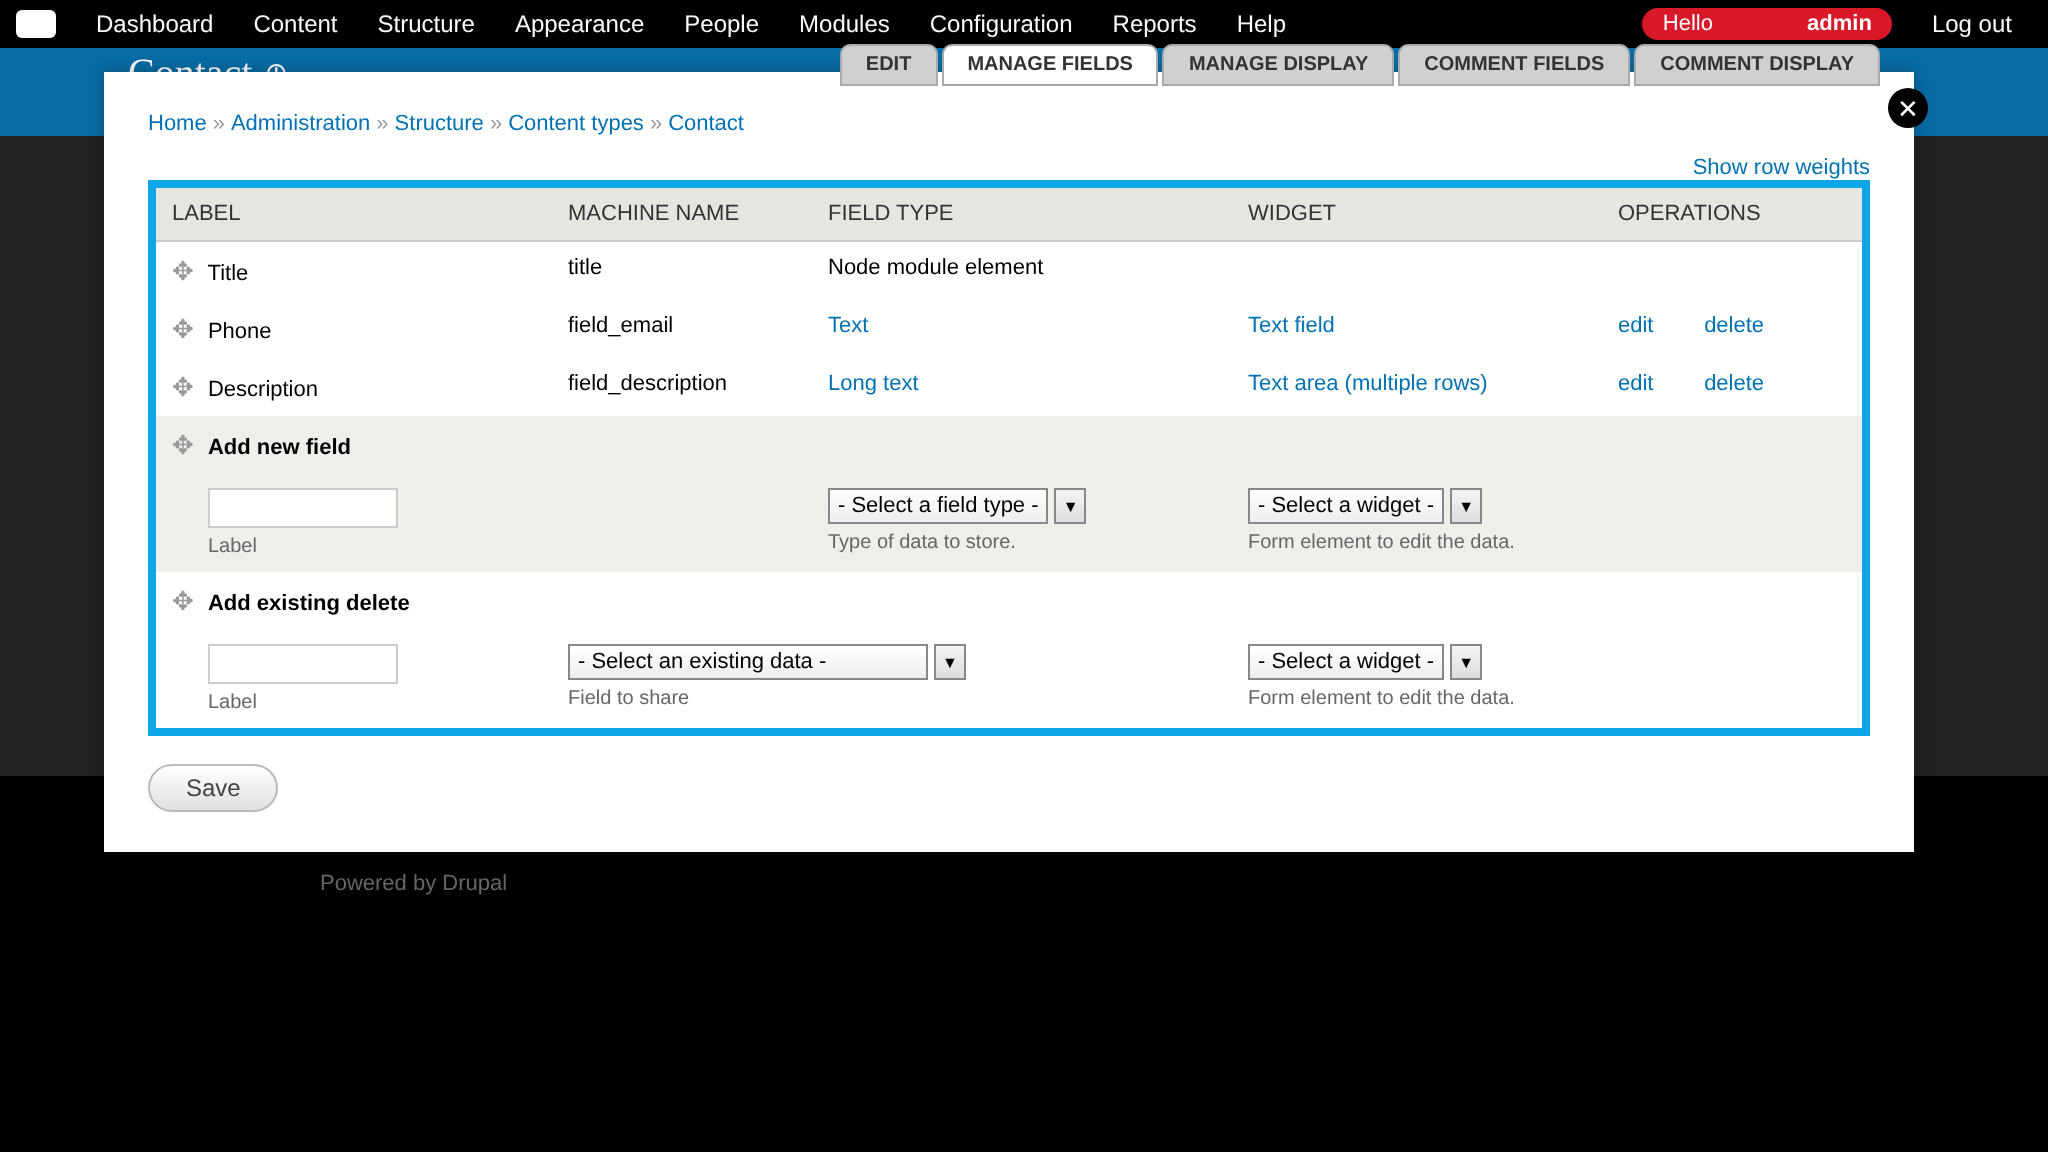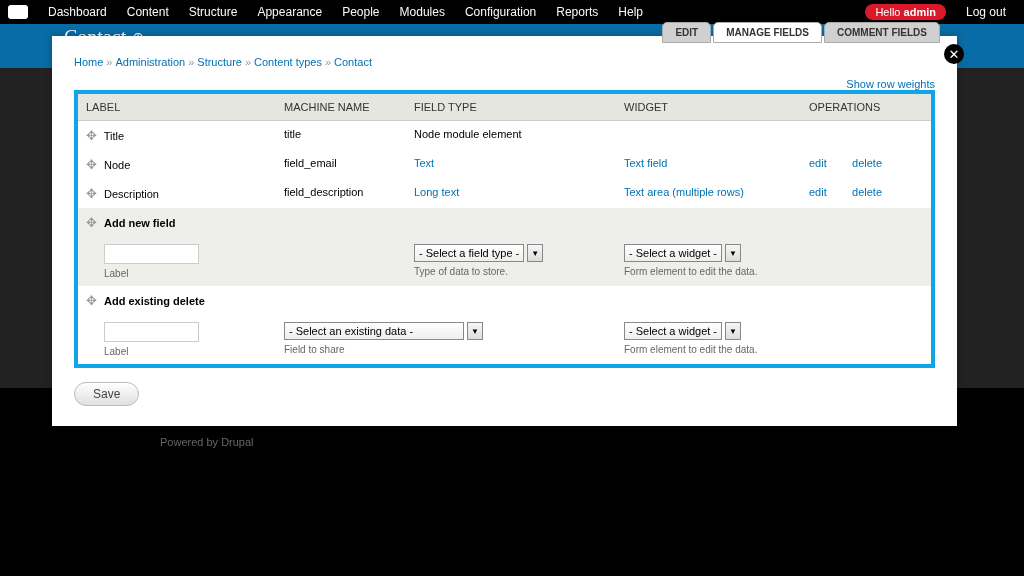--- a/index.html
+++ b/index.html
@@ -5,21 +5,21 @@
   * { box-sizing: border-box; margin: 0; padding: 0; }
   body { font-family: "Lucida Grande", Verdana, sans-serif; font-size: 12px; background: #000; width: 1024px; height: 576px; overflow: hidden; position: relative; }
   
   .toolbar { background: #000; height: 24px; display: flex; align-items: center; padding: 0 8px; color: #ccc; font-size: 12px; }
   .toolbar-left { display: flex; align-items: flex-start; gap: 0; }
   .home-icon { background: #fff; width: 18px; height: 14px; border-radius: 3px; display: flex; align-items: center; justify-content: center; margin-right: 10px; }
   .home-icon svg { width: 10px; height: 10px; fill: #333; }
   .toolbar a { color: #fafafa; text-decoration: none; padding: 0 10px; }
   .toolbar-right { margin-left: auto; display: flex; align-items: center; gap: 10px; }
   .hello-admin { background: #d9182a; color: #fff; padding: 2px 10px; border-radius: 10px; font-size: 11px; }
-  .hello-admin b { font-weight: bold; }
+  .hello-admin b { font-weight: bold; margin-left: 44px; }
   .logout { color: #fafafa; text-decoration: none; padding-right: 4px; }
 
   .page-bg { background: #086da6; height: 44px; position: relative; padding-left: 64px; padding-top: 2px;}
   .page-title { color: #fff; font-family: Georgia, serif; font-size: 20px; }
   .target-icon { color: #fff; font-size: 14px; margin-left: 6px; vertical-align: 2px;}
 
   .second-bg { background: #222; height: 320px; }
   
   .tabs-bar { position: absolute; top: 22px; right: 84px; display: flex; gap: 2px; z-index: 15; }
   .tab { background: #d0d0d0; border: 1px solid #aaa; padding: 4px 12px; font-size: 10px; font-weight: bold; color: #333; cursor: pointer; border-radius: 5px 5px 0 0; }
@@ -76,21 +76,23 @@
 </div>
 
 <div class="page-bg">
   <span class="page-title">Contact</span><span class="target-icon">⊕</span>
 </div>
 <div class="second-bg"></div>
 
 <div class="tabs-bar" id="tabs-bar">
     <div class="tab">EDIT</div>
     <div class="tab active">MANAGE FIELDS</div>
+    <div class="tab">MANAGE DISPLAY</div>
     <div class="tab">COMMENT FIELDS</div>
+    <div class="tab">COMMENT DISPLAY</div>
   </div>
 
 <span class="close-btn">✕</span>
 
 <div class="overlay">
   <div class="breadcrumb" id="bc"><a href="#">Home</a><span class="sep">»</span><a href="#">Administration</a><span class="sep">»</span><a href="#">Structure</a><span class="sep">»</span><a href="#">Content types</a><span class="sep">»</span><a href="#">Contact</a></div>
   <div class="show-row"><a href="#">Show row weights</a></div>
 
   <table class="fields">
     <thead>
@@ -104,21 +106,21 @@
     </thead>
     <tbody id="rows">
         <tr>
           <td><span class="drag">✥</span> <span>Title</span></td>
           <td>title</td>
           <td>Node module element</td>
           <td></td>
           <td></td>
         </tr>
         <tr>
-          <td><span class="drag">✥</span> <span>Node</span></td>
+          <td><span class="drag">✥</span> <span>Phone</span></td>
           <td>field_email</td>
           <td><a href="#" class="link">Text</a></td>
           <td><a href="#" class="link">Text field</a></td>
           <td><a href="#" class="link op-edit">edit</a> <a href="#" class="link">delete</a></td>
         </tr>
         <tr>
           <td><span class="drag">✥</span> <span>Description</span></td>
           <td>field_description</td>
           <td><a href="#" class="link">Long text</a></td>
           <td><a href="#" class="link">Text area (multiple rows)</a></td>

